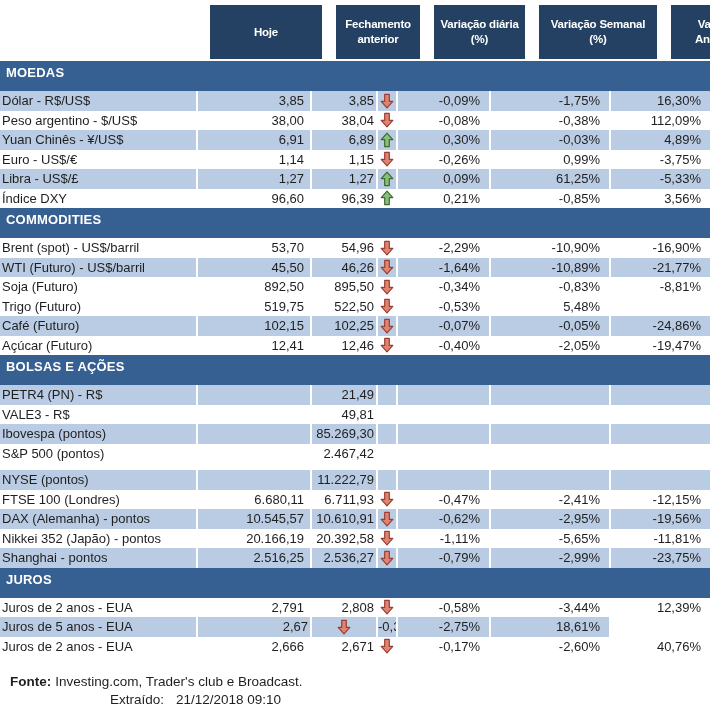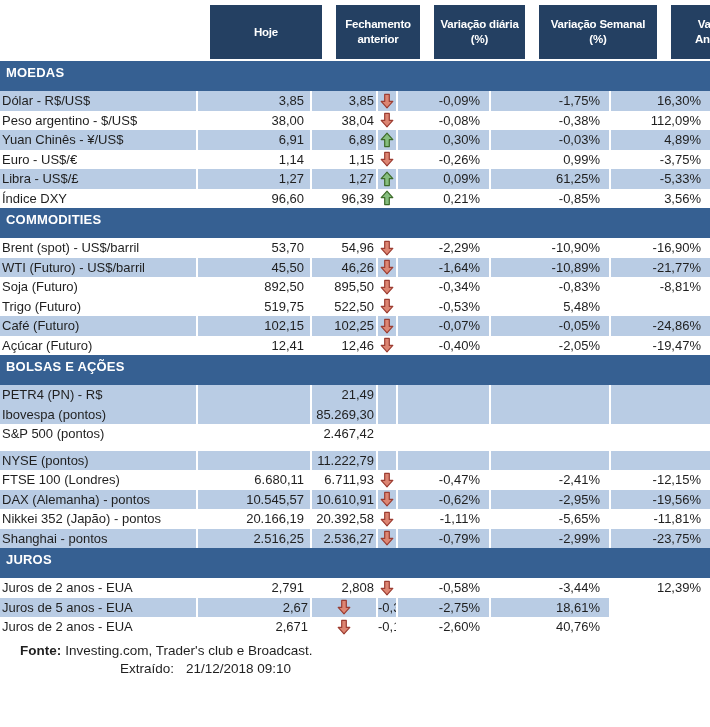--- a/index.html
+++ b/index.html
@@ -38,21 +38,21 @@
   }
   .row.shaded .c{background:var(--row-shade,#B9CCE4);}
   .c.label{padding-left:2px;}
   .c.num{text-align:right;}
   .c.hoje{padding-right:6px;}
   .c.fech{padding-right:2px;}
   .c.pct{padding-right:9px;}
   .c.arrow{display:flex;align-items:center;justify-content:center;}
   .c.arrow svg{display:block;}
   .spacer{height:7px;background:#fff;}
-  .footer{padding-left:20px;margin-top:5px;font-size:13.5px;color:#1f1f1f;}
+  .footer{padding-left:10px;margin-top:17px;font-size:13.5px;color:#1f1f1f;}
   .footer .f1{line-height:18px;}
   .footer .f1 .b{font-weight:bold;}
   .footer .f1 .ft{margin-left:4px;}
   .footer .f2{line-height:18px;padding-left:100px;}
   .footer .f2 .ev{margin-left:12px;}
 </style>
 </head>
 <body>
 
 <div class="sheet">
@@ -230,20 +230,29 @@
       <div class="band">BOLSAS E AÇÕES</div>
       <div class="row shaded">
         <div class="c label">PETR4 (PN) - R$</div>
         <div class="c num hoje"></div>
         <div class="c num fech">21,49</div>
         <div class="c arrow"></div>
         <div class="c num pct"></div>
         <div class="c num pct"></div>
         <div class="c num pct"></div>
       </div>
+      <div class="row">
+        <div class="c label">VALE3 - R$</div>
+        <div class="c num hoje"></div>
+        <div class="c num fech">49,81</div>
+        <div class="c arrow"></div>
+        <div class="c num pct"></div>
+        <div class="c num pct"></div>
+        <div class="c num pct"></div>
+      </div>
       <div class="row shaded">
         <div class="c label">Ibovespa (pontos)</div>
         <div class="c num hoje"></div>
         <div class="c num fech">85.269,30</div>
         <div class="c arrow"></div>
         <div class="c num pct"></div>
         <div class="c num pct"></div>
         <div class="c num pct"></div>
       </div>
       <div class="row">
@@ -338,20 +347,21 @@
           <svg width="14" height="16" viewBox="0 0 14 16">
             <path d="M4.7 1.4 L9.3 1.4 L9.3 8.4 L12.8 8.4 L7 14.8 L1.2 8.4 L4.7 8.4 Z" fill="#DD8572" stroke="#9C3D32" stroke-width="1.2" stroke-linejoin="round"></path>
           </svg>
         </div>
         <div class="c num pct">-0,33%</div>
         <div class="c num pct">-2,75%</div>
         <div class="c num pct">18,61%</div>
       </div>
       <div class="row">
         <div class="c label">Juros de 2 anos - EUA</div>
+        <div class="c num hoje">2,666</div>
         <div class="c num fech">2,671</div>
         <div class="c arrow">
           <svg width="14" height="16" viewBox="0 0 14 16">
             <path d="M4.7 1.4 L9.3 1.4 L9.3 8.4 L12.8 8.4 L7 14.8 L1.2 8.4 L4.7 8.4 Z" fill="#DD8572" stroke="#9C3D32" stroke-width="1.2" stroke-linejoin="round"></path>
           </svg>
         </div>
         <div class="c num pct">-0,17%</div>
         <div class="c num pct">-2,60%</div>
         <div class="c num pct">40,76%</div>
       </div>

